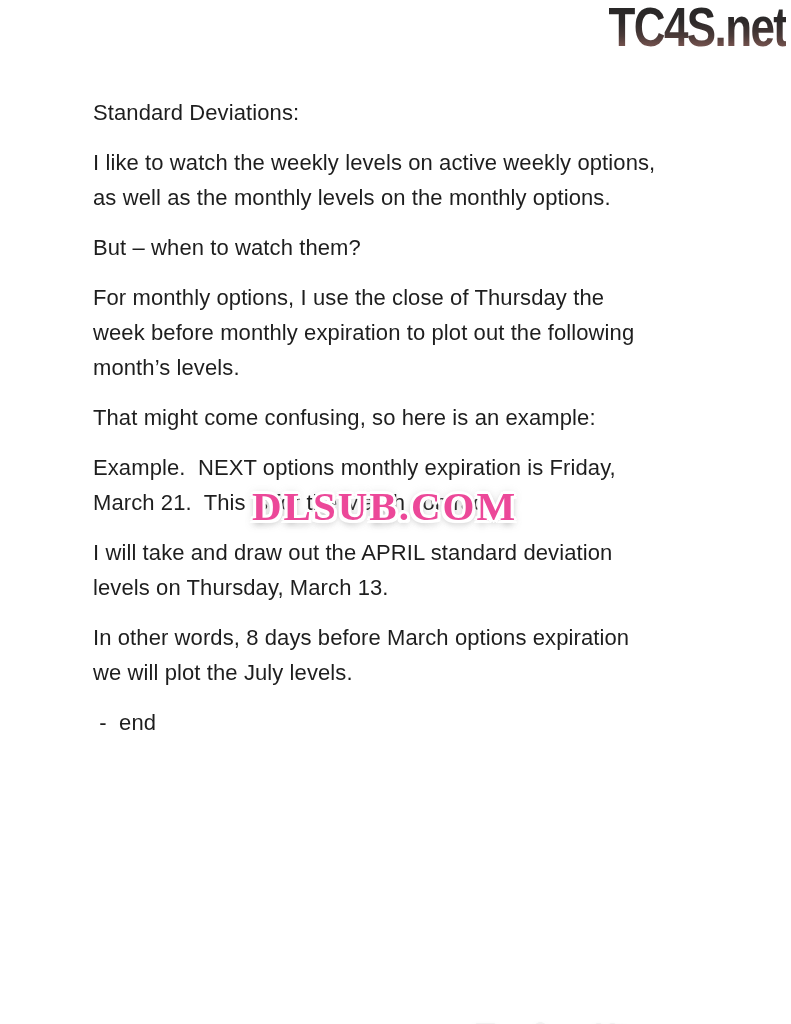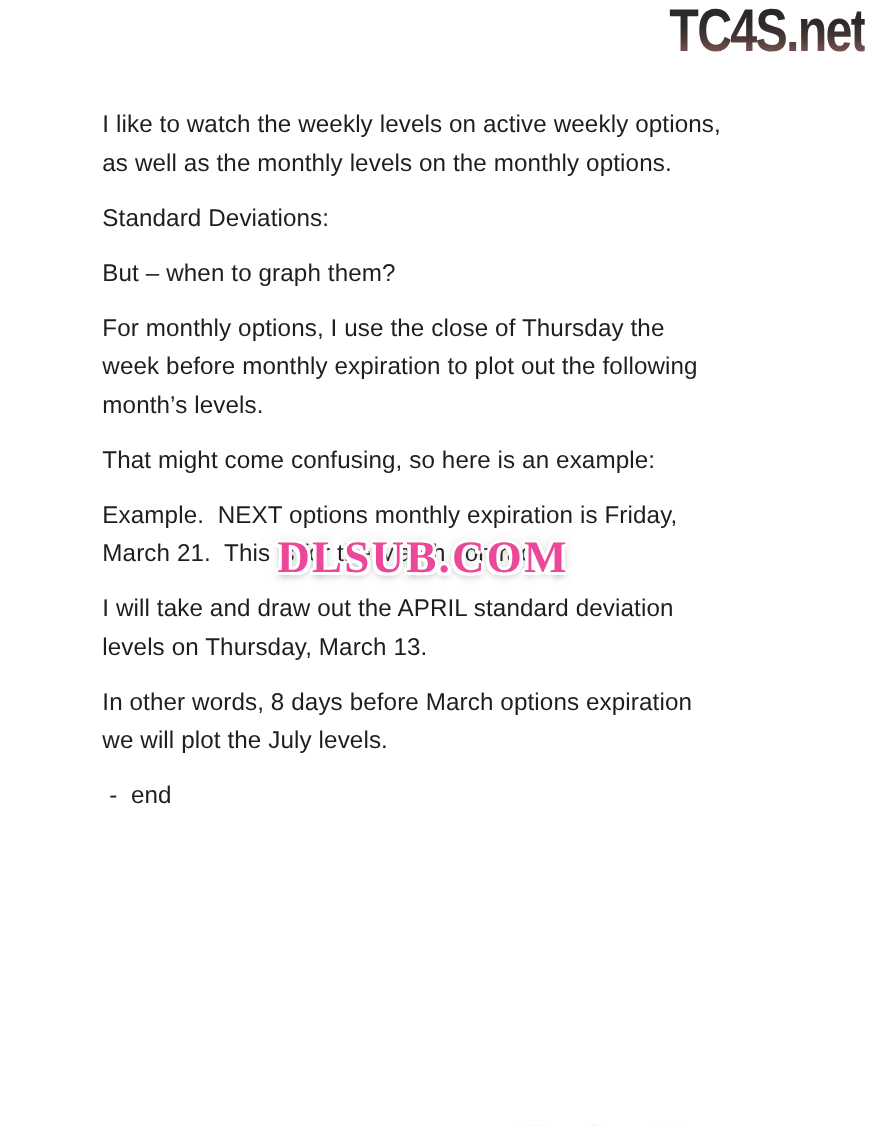--- a/index.html
+++ b/index.html
@@ -97,24 +97,24 @@
   }
 </style>
 </head>
 <body>
 
 <div class="page">
 
   <div class="wm-top">TC4S.net</div>
 
   <div class="body-text">
+    <p>Standard Deviations:</p>
     <p>I like to watch the weekly levels on active weekly options,
 as well as the monthly levels on the monthly options.</p>
-    <p>Standard Deviations:</p>
-    <p>But – when to graph them?</p>
+    <p>But – when to watch them?</p>
     <p>For monthly options, I use the close of Thursday the
 week before monthly expiration to plot out the following
 month’s levels.</p>
     <p>That might come confusing, so here is an example:</p>
     <p>Example.  NEXT options monthly expiration is Friday,
 March 21.  This is for the March contract.</p>
     <p>I will take and draw out the APRIL standard deviation
 levels on Thursday, March 13.</p>
     <p>In other words, 8 days before March options expiration
 we will plot the July levels.</p>

